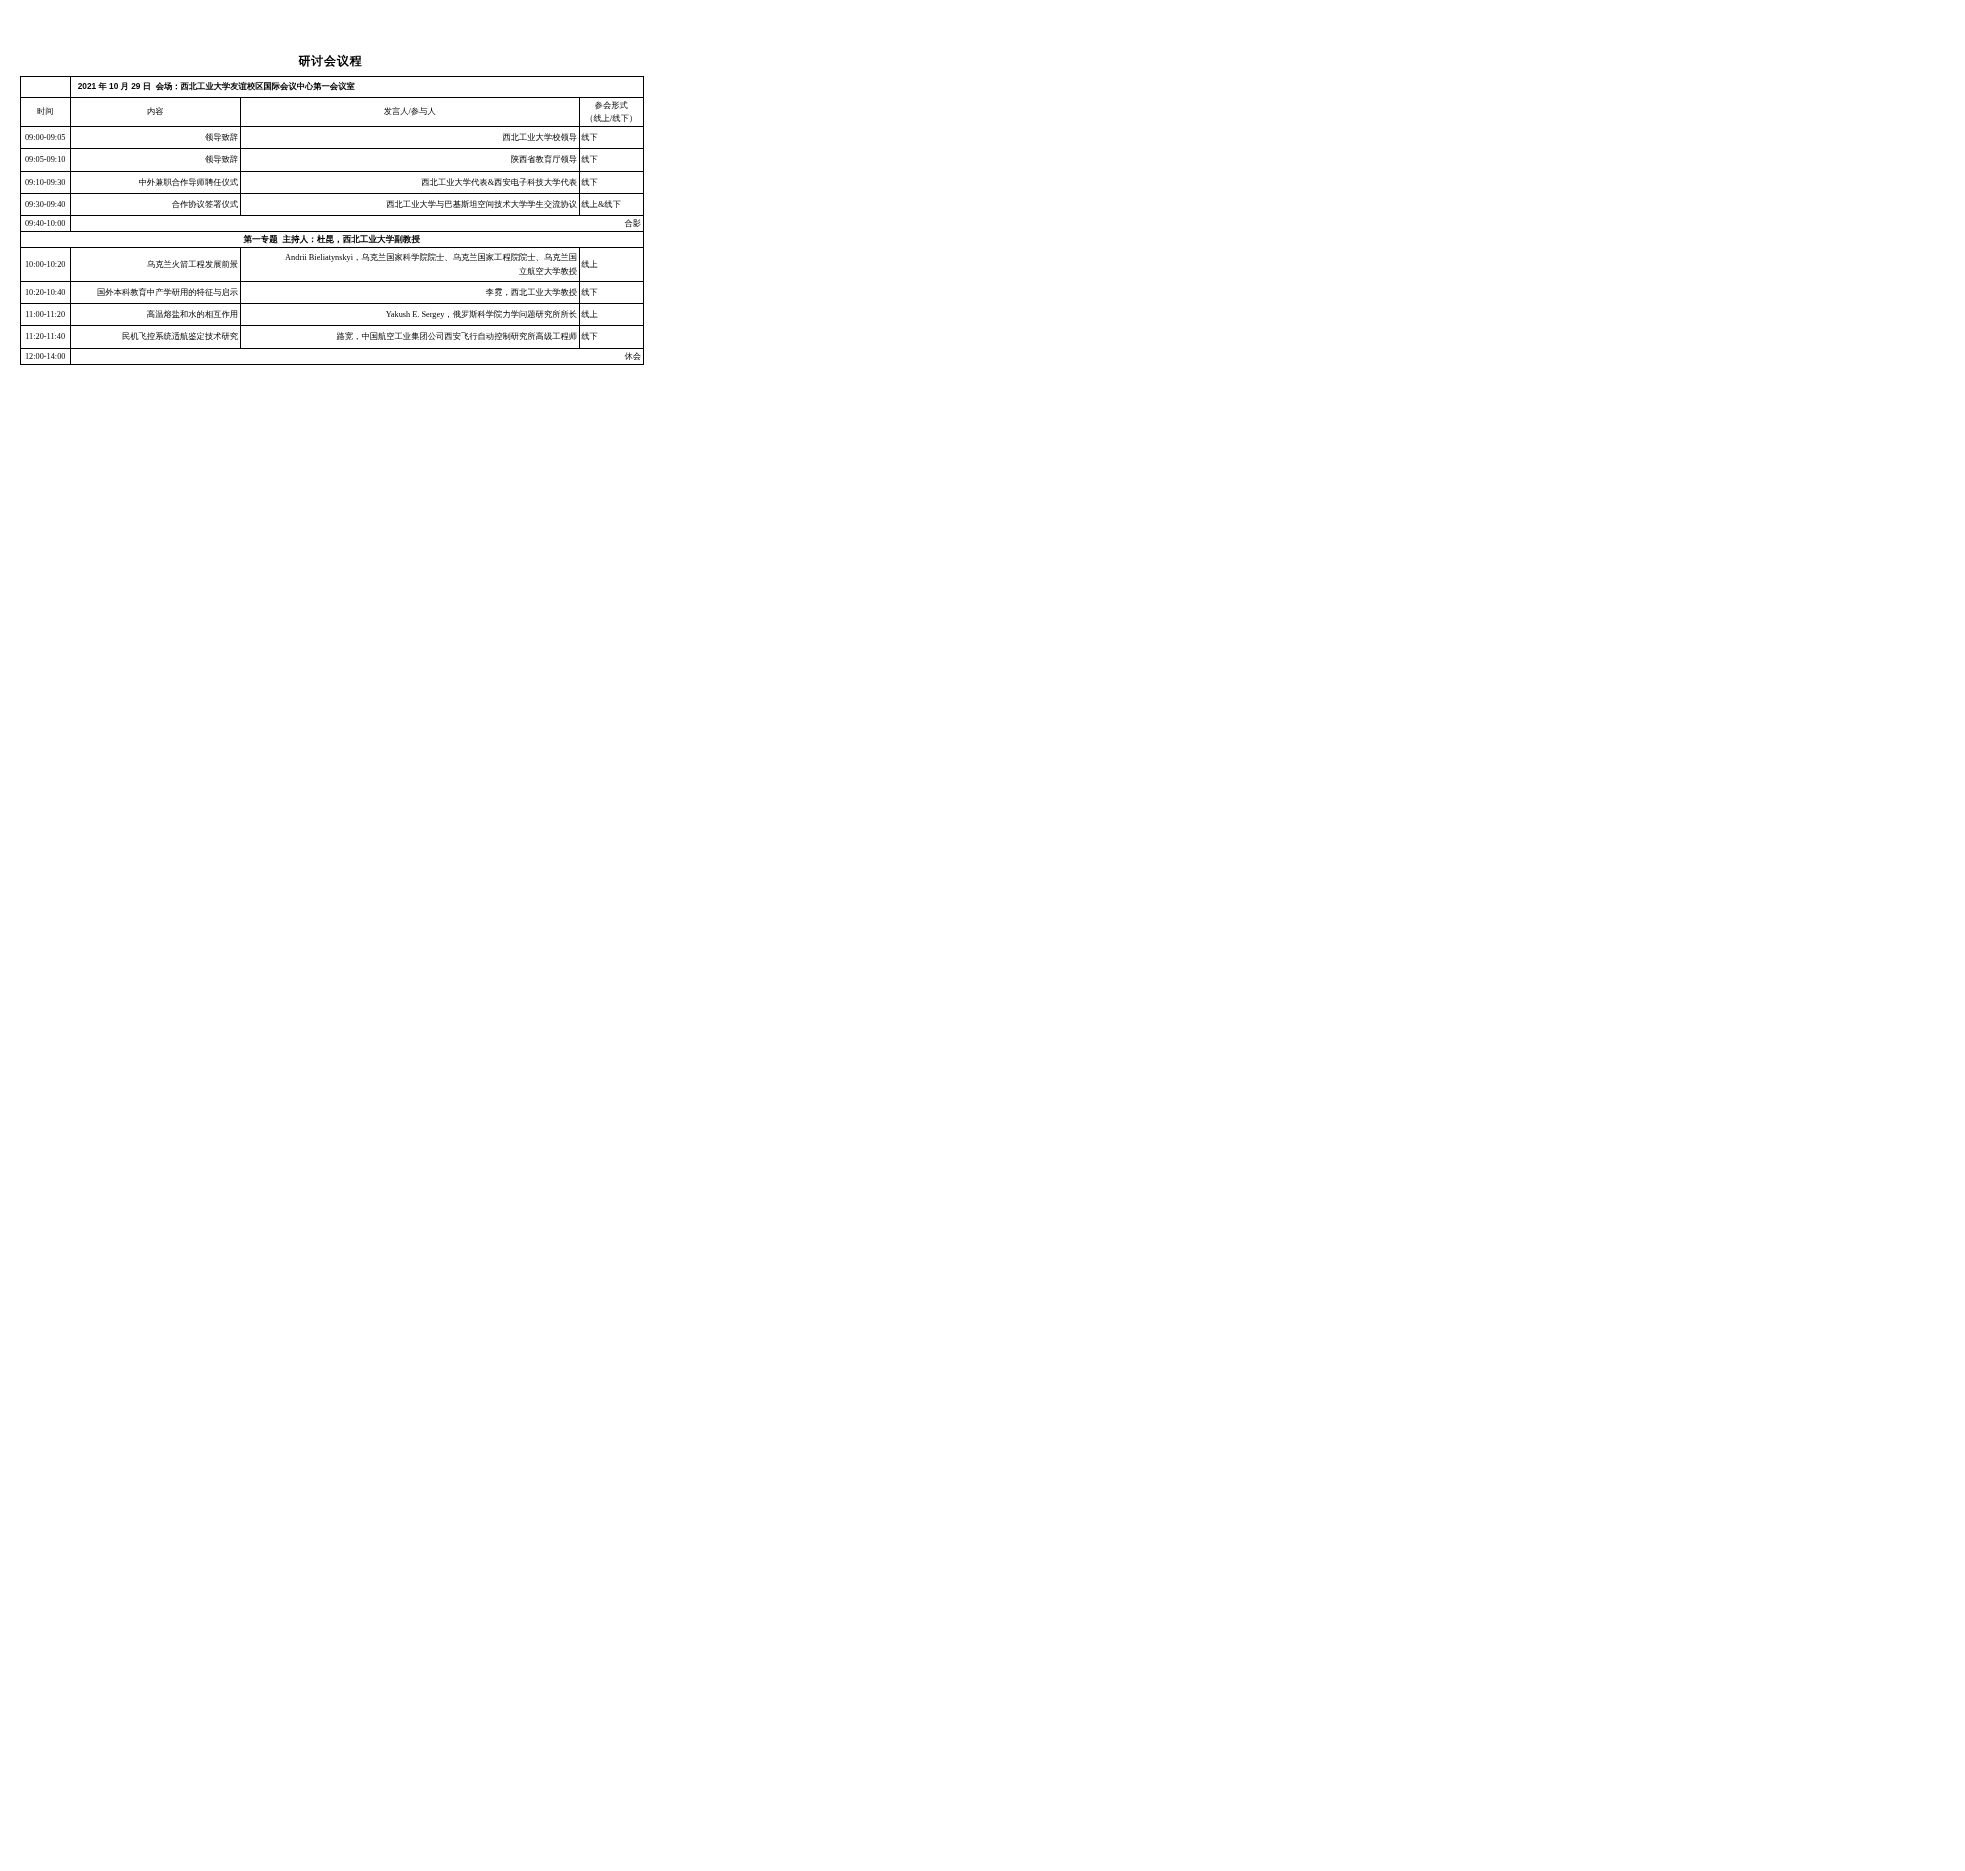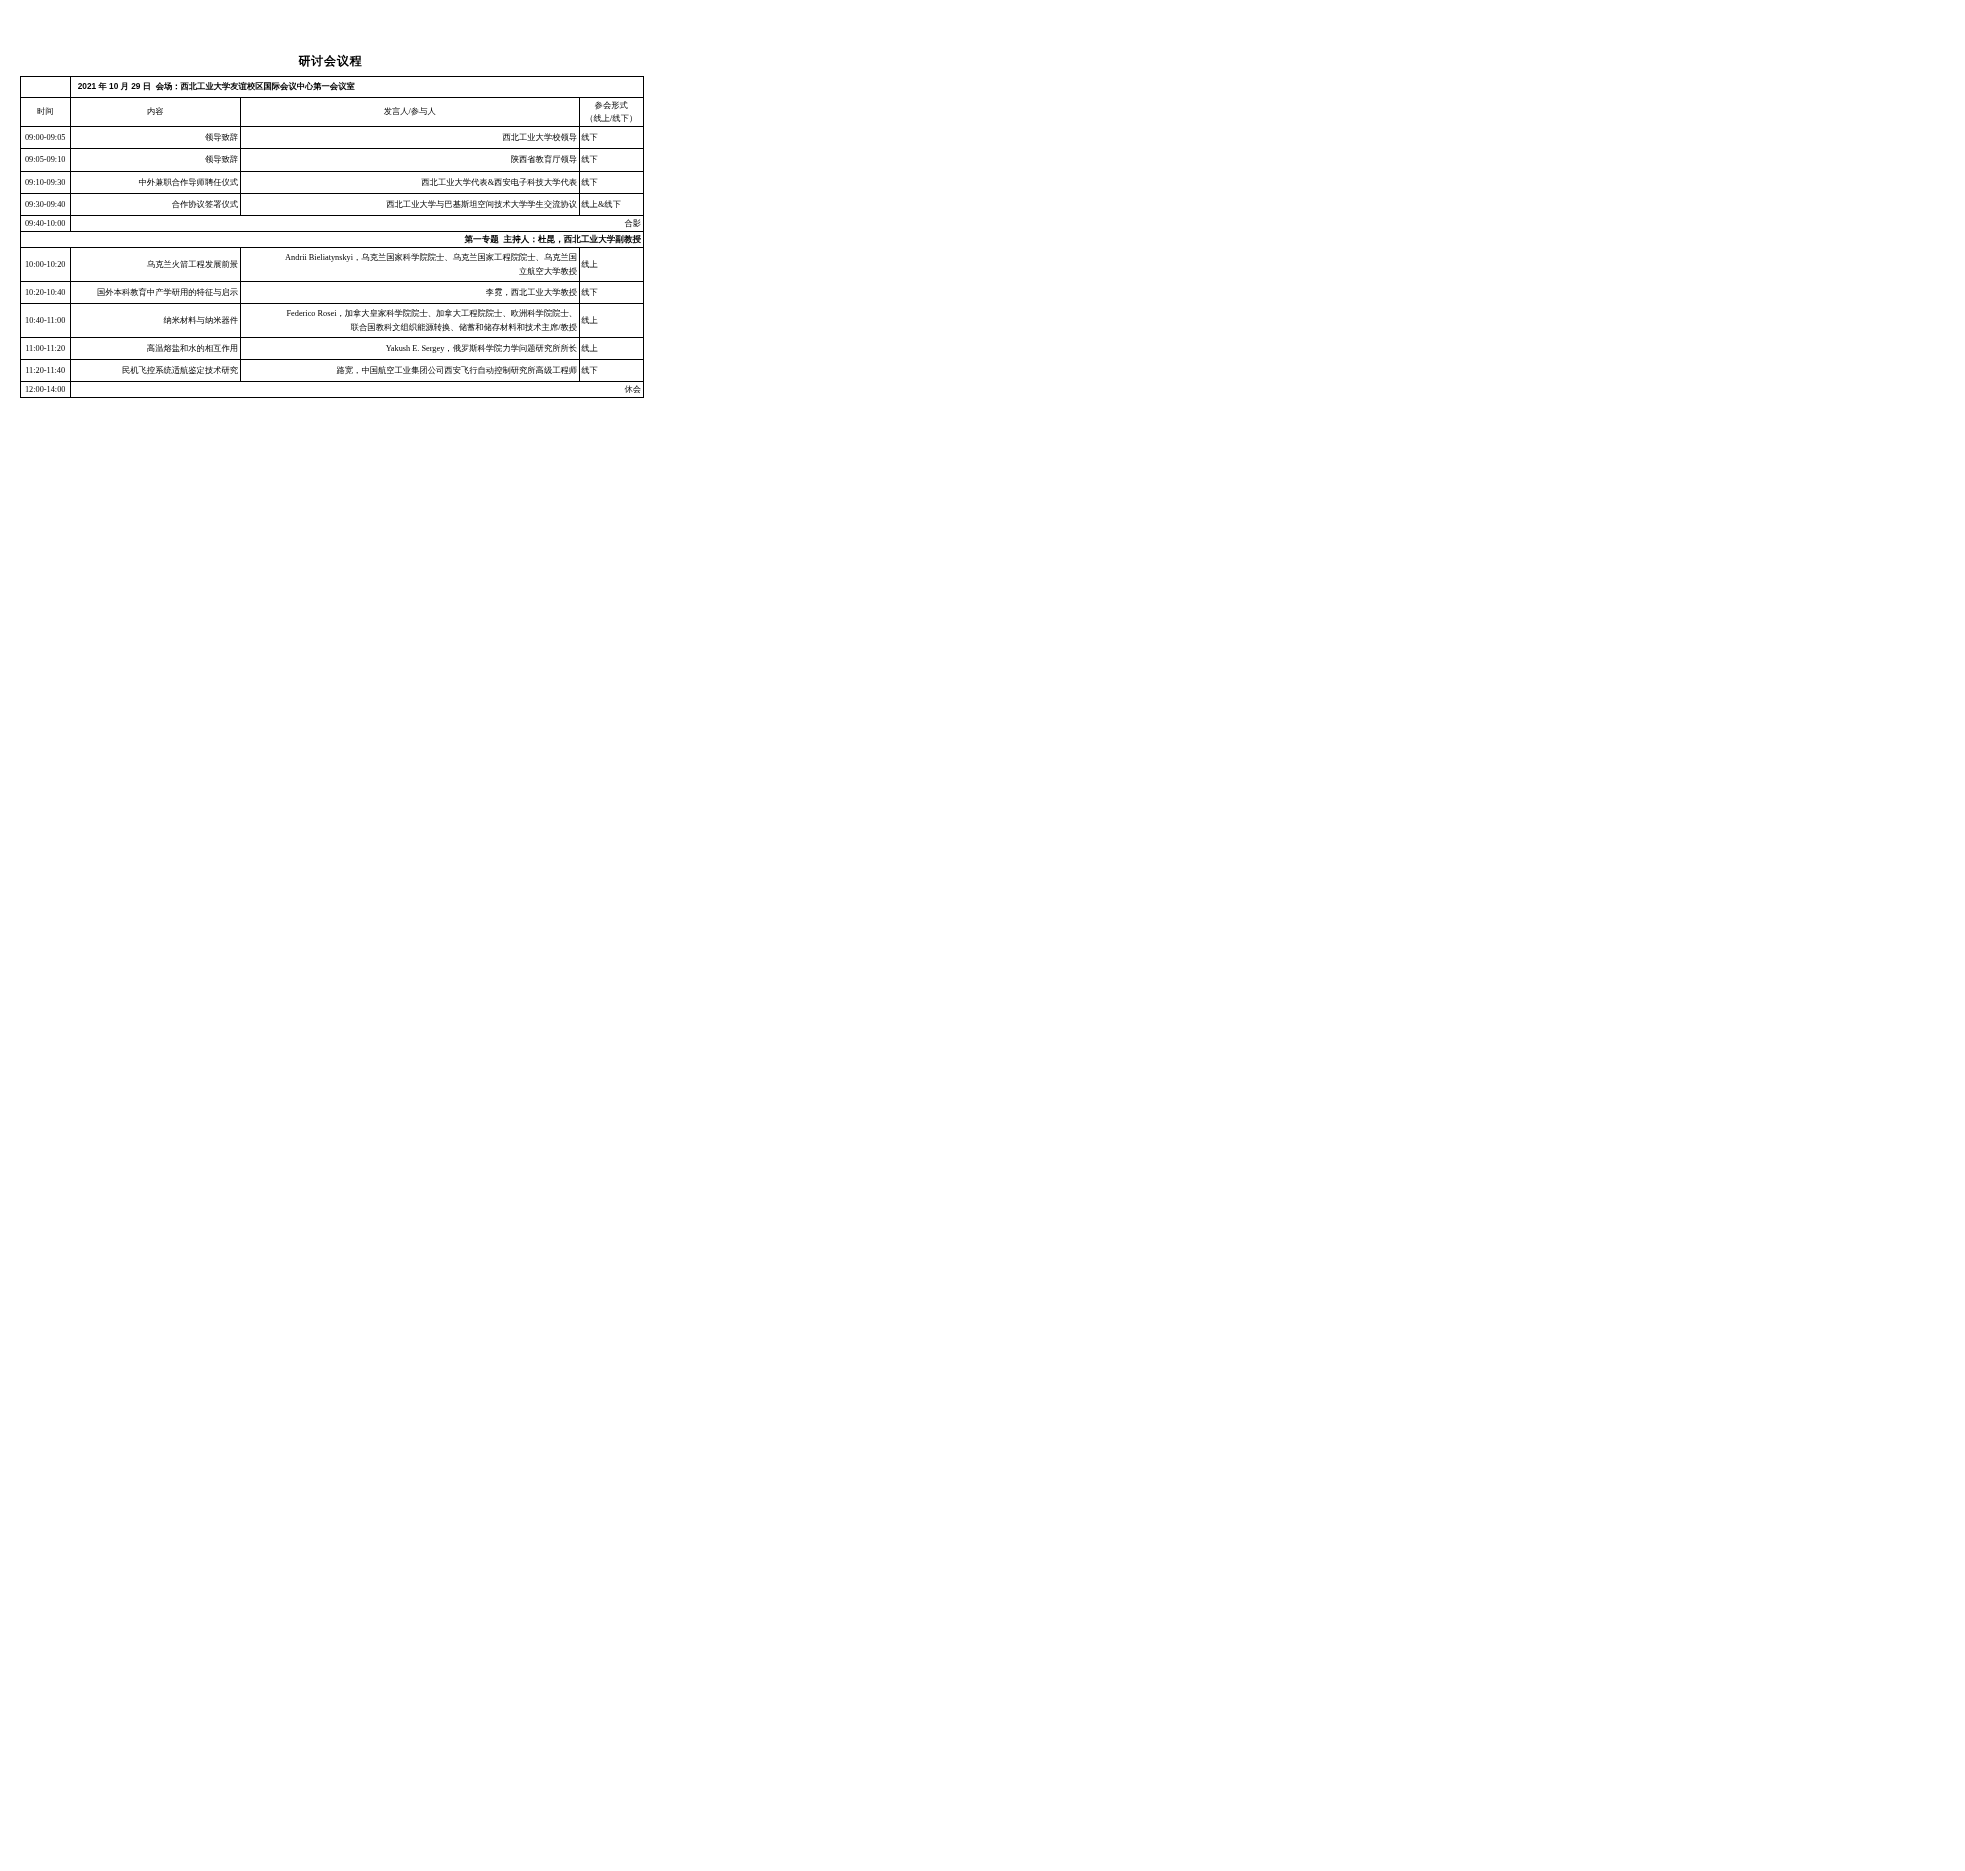--- a/index.html
+++ b/index.html
@@ -43,21 +43,21 @@
     padding: 0.8px 1.6px;
     vertical-align: middle;
     line-height: 1.6;
     overflow: hidden;
   }
   .row-date td     { height: 18px; }
   .row-colhead td  { height: 24.4px; }
   .row-item td     { height: 19.7px; }
   .row-tall td     { height: 31px; }
   .row-span td     { height: 11px; }
-  .row-section td  { height: 11.8px; text-align: right; }
+  .row-section td  { height: 11.8px; }
   .cell-date {
     font-family: "Liberation Sans", "DejaVu Sans", sans-serif;
     font-weight: bold;
     text-align: left;
     padding-left: 7px;
     white-space: pre-wrap;
   }
   .cell-section {
     font-family: "Liberation Sans", "DejaVu Sans", sans-serif;
     font-weight: bold;
@@ -133,27 +133,20 @@
           <td class="cell-left pre">Andrii Bieliatynskyi，乌克兰国家科学院院士、乌克兰国家工程院院士、乌克兰国
 立航空大学教授</td>
           <td class="cell-form">线上</td>
         </tr>
         <tr class="row-item">
           <td class="cell-time">10:20-10:40</td>
           <td class="cell-left pre">国外本科教育中产学研用的特征与启示</td>
           <td class="cell-left pre">李霓，西北工业大学教授</td>
           <td class="cell-form">线下</td>
         </tr>
-        <tr class="row-item row-tall">
-          <td class="cell-time">10:40-11:00</td>
-          <td class="cell-left pre">纳米材料与纳米器件</td>
-          <td class="cell-left pre">Federico Rosei，加拿大皇家科学院院士、加拿大工程院院士、欧洲科学院院士、
-联合国教科文组织能源转换、储蓄和储存材料和技术主席/教授</td>
-          <td class="cell-form">线上</td>
-        </tr>
         <tr class="row-item">
           <td class="cell-time">11:00-11:20</td>
           <td class="cell-left pre">高温熔盐和水的相互作用</td>
           <td class="cell-left pre">Yakush E. Sergey，俄罗斯科学院力学问题研究所所长</td>
           <td class="cell-form">线上</td>
         </tr>
         <tr class="row-item">
           <td class="cell-time">11:20-11:40</td>
           <td class="cell-left pre">民机飞控系统适航鉴定技术研究</td>
           <td class="cell-left pre">路宽，中国航空工业集团公司西安飞行自动控制研究所高级工程师</td>

